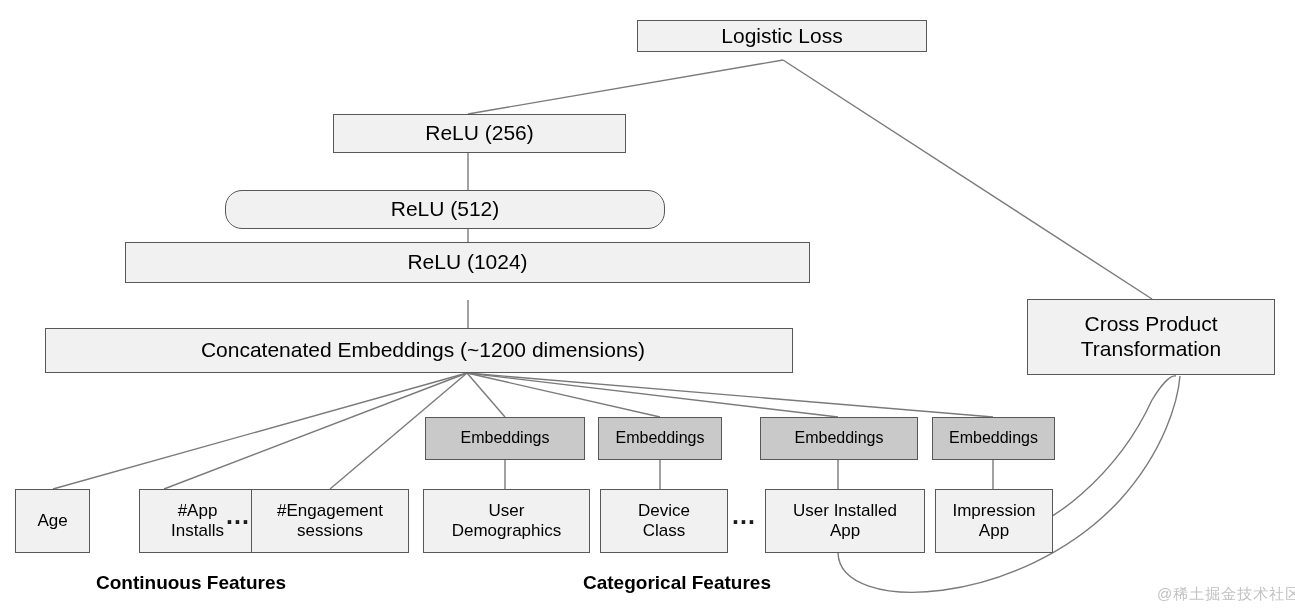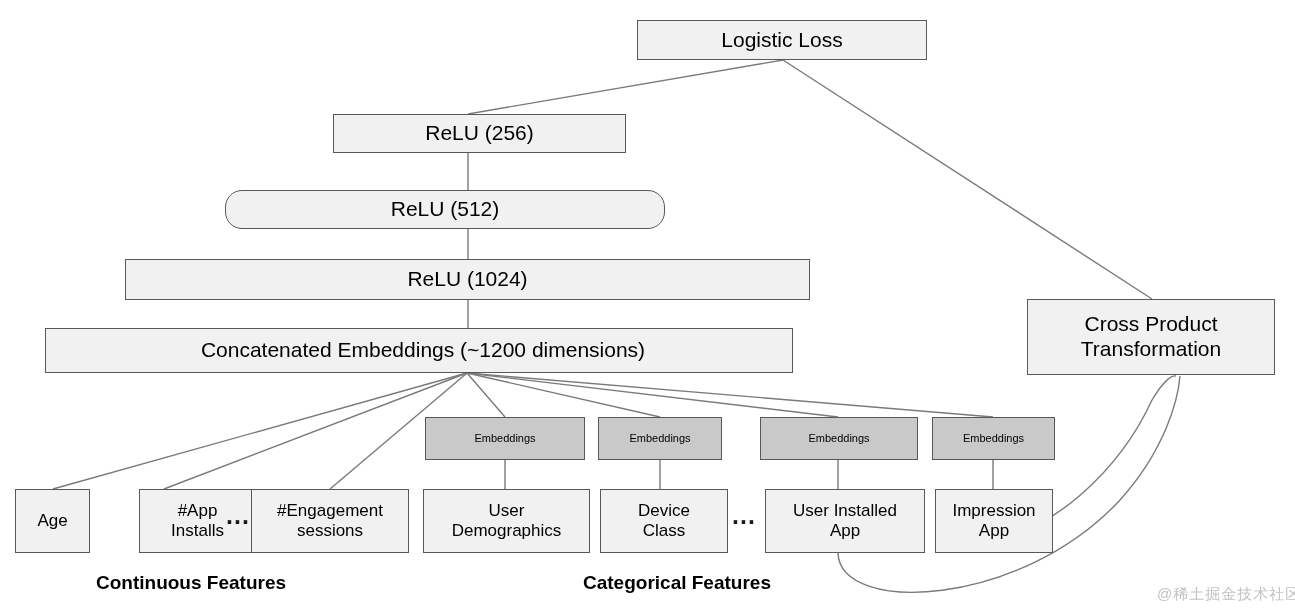--- a/index.html
+++ b/index.html
@@ -40,21 +40,21 @@
   }
   .node.light {
     background: #f1f1f1;
   }
   .node.shaded {
     background: #c9c9c9;
     border: 1px solid #58585a;
   }
   .node-lg { font-size: 21px; }
   .node-md { font-size: 17px; }
-  .node-sm { font-size: 11px; }
+  .node-sm { font-size: 16px; }
   .ellipsis {
     position: absolute;
     font-size: 25px;
     font-weight: 700;
     color: #1a1a1a;
     letter-spacing: 1px;
     line-height: 1;
     z-index: 2;
   }
   .group-label {
@@ -104,33 +104,33 @@
       <line x1="505" y1="460" x2="505" y2="489"></line>
       <line x1="660" y1="460" x2="660" y2="489"></line>
       <line x1="838" y1="460" x2="838" y2="489"></line>
       <line x1="993" y1="460" x2="993" y2="489"></line>
 
       <path d="M 838 553 C 840 615 1020 608 1120 500 C 1165 450 1178 400 1180 376"></path>
       <path d="M 993 538 C 1050 534 1120 470 1152 400 C 1164 380 1172 375 1176 376"></path>
     </g>
   </svg>
 
-  <div class="node light node-lg" style="left:637px; top:20px; width:290px; height:40px;">
+  <div class="node light node-lg" style="left:637px; top:20px; width:290px; height:32px;">
     <span>Logistic Loss</span>
   </div>
 
   <div class="node light node-lg" style="left:333px; top:114px; width:293px; height:39px;">
     <span>ReLU (256)</span>
   </div>
 
   <div class="node light node-lg" style="left:225px; top:190px; width:440px; height:39px;border-radius:17px;">
     <span>ReLU (512)</span>
   </div>
 
-  <div class="node light node-lg" style="left:125px; top:259px; width:685px; height:41px;">
+  <div class="node light node-lg" style="left:125px; top:242px; width:685px; height:41px;">
     <span>ReLU (1024)</span>
   </div>
 
   <div class="node light node-lg" style="left:45px; top:328px; width:748px; height:45px;padding-left:8px;">
     <span>Concatenated Embeddings (~1200 dimensions)</span>
   </div>
 
   <div class="node light node-lg" style="left:1027px; top:299px; width:248px; height:76px;">
     <span>Cross Product
 Transformation</span>

